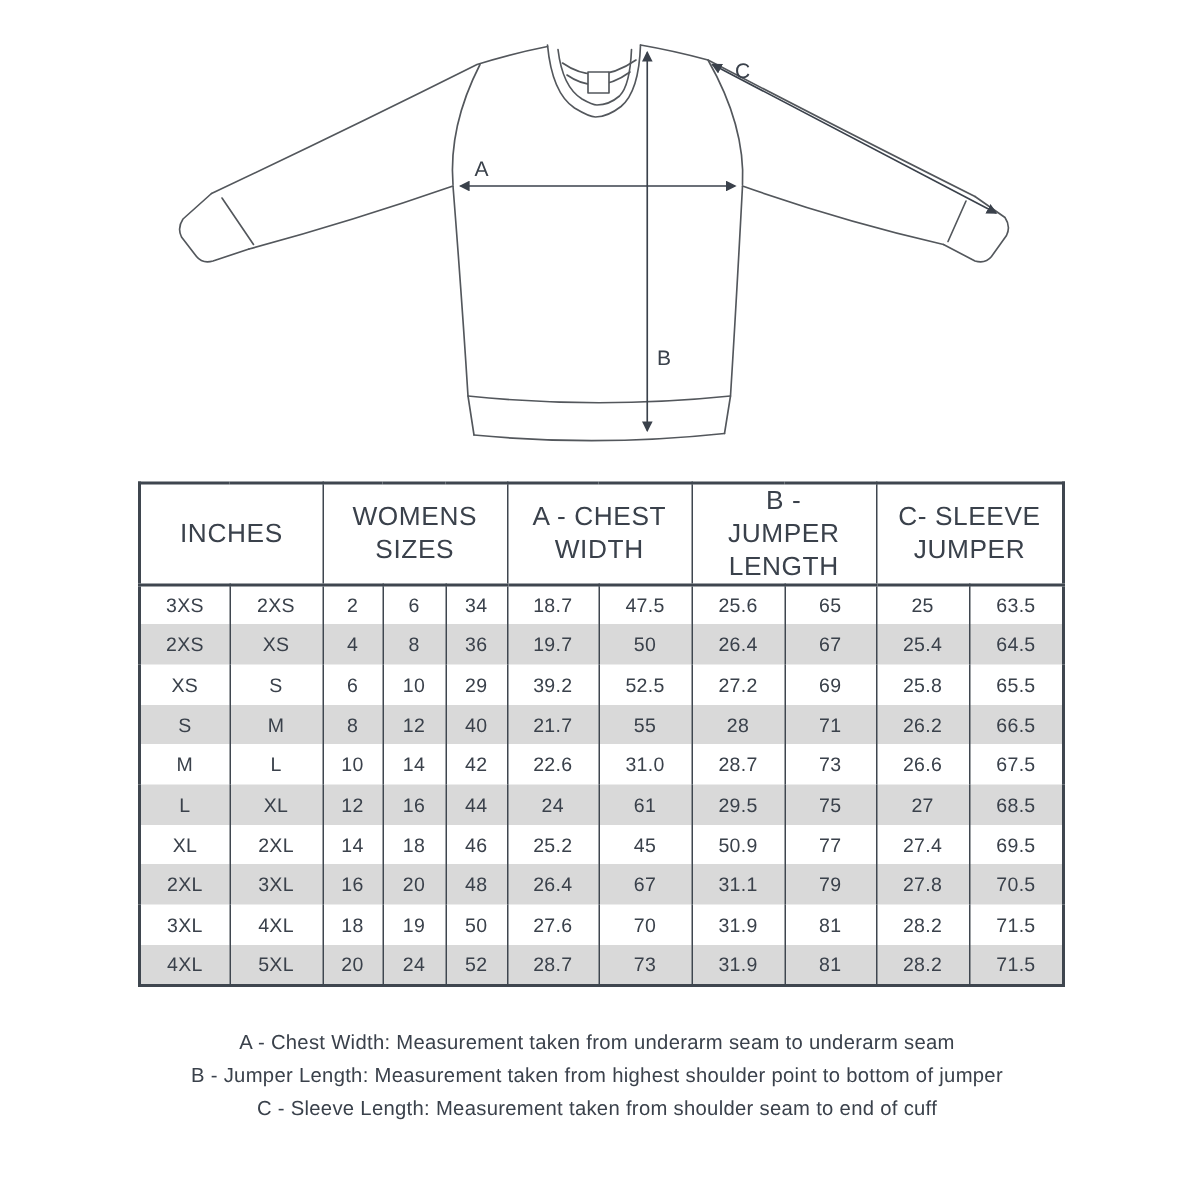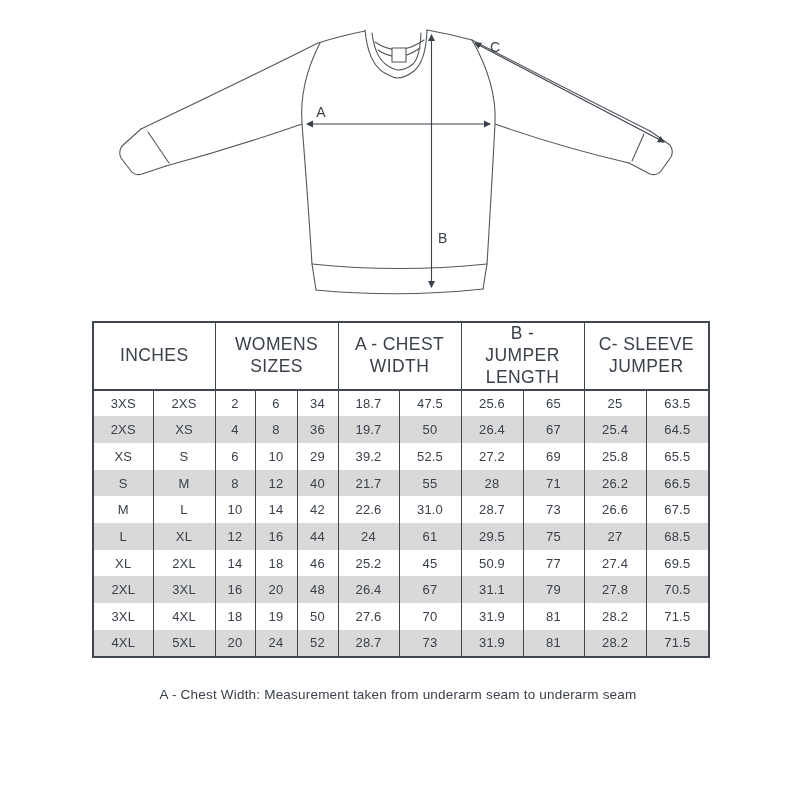--- a/index.html
+++ b/index.html
@@ -294,15 +294,17 @@
             <td>81</td>
             <td>28.2</td>
             <td>71.5</td>
           </tr>
         </tbody>
     </table>
   </div>
 
   <div id="notes">
     <div>A - Chest Width: Measurement taken from underarm seam to underarm seam</div>
+    <div>B - Jumper Length: Measurement taken from highest shoulder point to bottom of jumper</div>
+    <div>C - Sleeve Length: Measurement taken from shoulder seam to end of cuff</div>
   </div>
 
 </div>
 
 </body></html>

